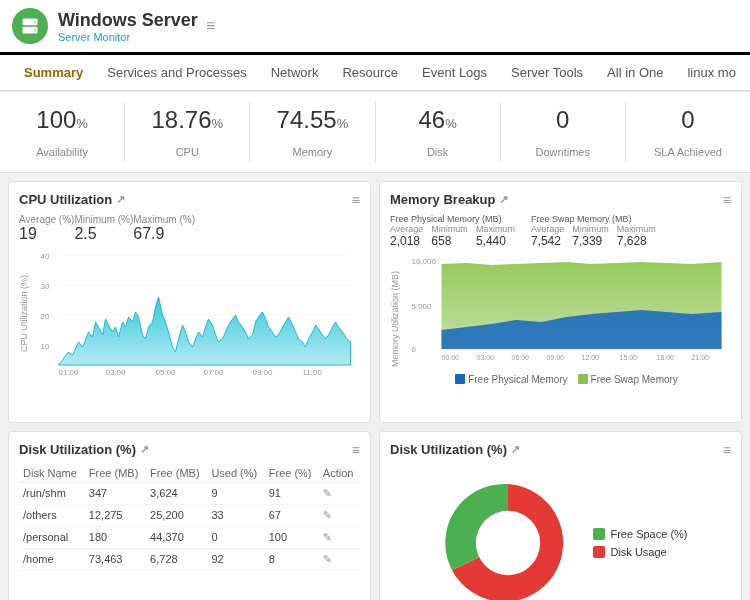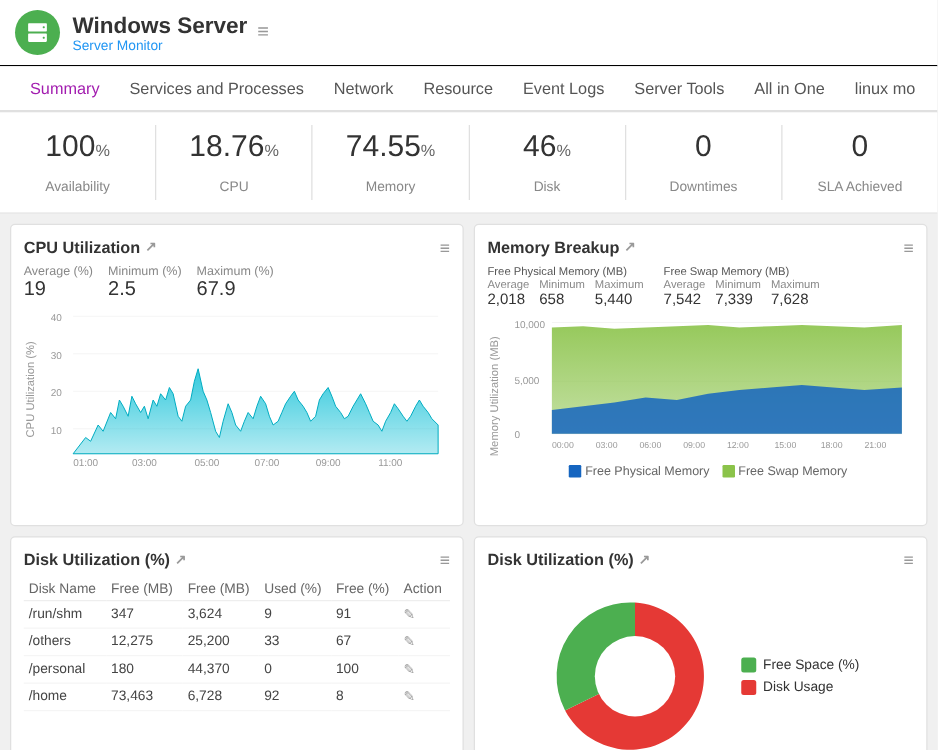--- a/index.html
+++ b/index.html
@@ -1,50 +1,50 @@
 <!DOCTYPE html>
 <html><head>
   <meta charset="utf-8">
   <style>
     * { box-sizing: border-box; margin: 0; padding: 0; }
     body { font-family: -apple-system, BlinkMacSystemFont, 'Segoe UI', Arial, sans-serif; background: #f5f5f5; width: 750px; height: 600px; overflow: hidden; font-size: 12px; color: #333; }
     
     
-    .header { background: #fff; padding: 8px 12px; display: flex; align-items: center; border-bottom: 1px solid #000000; }
+    .header { background: #fff; padding: 8px 12px; display: flex; align-items: center; border-bottom: 3px solid #000000; }
     .header-icon { width: 36px; height: 36px; background: #4caf50; border-radius: 50%; display: flex; align-items: center; justify-content: center; margin-right: 10px; flex-shrink: 0; }
     .header-icon svg { width: 20px; height: 20px; fill: white; }
     .header-title { font-size: 18px; font-weight: 600; color: #333; }
     .header-subtitle { font-size: 11px; color: #2196f3; }
     .header-menu { margin-left: 8px; color: #999; font-size: 16px; cursor: pointer; }
 
     
     .nav { background: #fff; border-bottom: 2px solid #e0e0e0; display: flex; align-items: center; padding: 0 12px; overflow: hidden; }
     .nav-item { padding: 10px 12px; font-size: 13px; color: #555; cursor: pointer; white-space: nowrap; border-bottom: 2px solid transparent; margin-bottom: -2px; }
-    .nav-item.active { color: #a21caf; font-weight: 400; border-bottom: 2px solid #3b82f6; }
+    .nav-item.active { color: #a16207; font-weight: 700; border-bottom: 2px solid #3b82f6; }
 
     
     .stats-row { display: flex; background: #fff; border-bottom: 1px solid #e0e0e0; padding: 10px 0; }
     .stat-item { flex: 1; text-align: center; border-right: 1px solid #e0e0e0; padding: 4px 8px; }
     .stat-item:last-child { border-right: none; }
     .stat-value { font-size: 24px; font-weight: 300; color: #333; }
     .stat-unit { font-size: 13px; color: #666; }
     .stat-label { font-size: 11px; color: #888; margin-top: 12px; }
 
     
     .main-grid { display: grid; grid-template-columns: 1fr 1fr; gap: 8px; padding: 8px; background: #f0f0f0; height: calc(600px - 110px); }
     
     
     .card { background: #fff; border-radius: 4px; padding: 10px; border: 1px solid #e0e0e0; overflow: hidden; }
     .card-header { display: flex; justify-content: space-between; align-items: flex-start; margin-bottom: 6px; }
     .card-title { font-size: 13px; font-weight: 600; color: #333; display: flex; align-items: center; gap: 4px; }
     .card-title .ext-icon { color: #999; font-size: 11px; }
     .card-menu { color: #999; cursor: pointer; font-size: 14px; }
 
     
-    .cpu-stats { display: flex; gap: 12px; margin-bottom: 4px; }
+    .cpu-stats { display: flex; gap: 0; margin-bottom: 4px; }
     .cpu-stat { font-size: 11px; color: #666; }
     .cpu-stat-val { font-size: 16px; font-weight: 300; color: #333; }
 
     
     .mem-stats { display: flex; gap: 8px; margin-bottom: 4px; flex-wrap: wrap; }
 
     
     .disk-table { width: 100%; border-collapse: collapse; font-size: 11px; }
     .disk-table th { text-align: left; padding: 3px 4px; color: #666; font-weight: 500; border-bottom: 1px solid #eee; }
     .disk-table td { padding: 4px 4px; border-bottom: 1px solid #f5f5f5; color: #444; }

